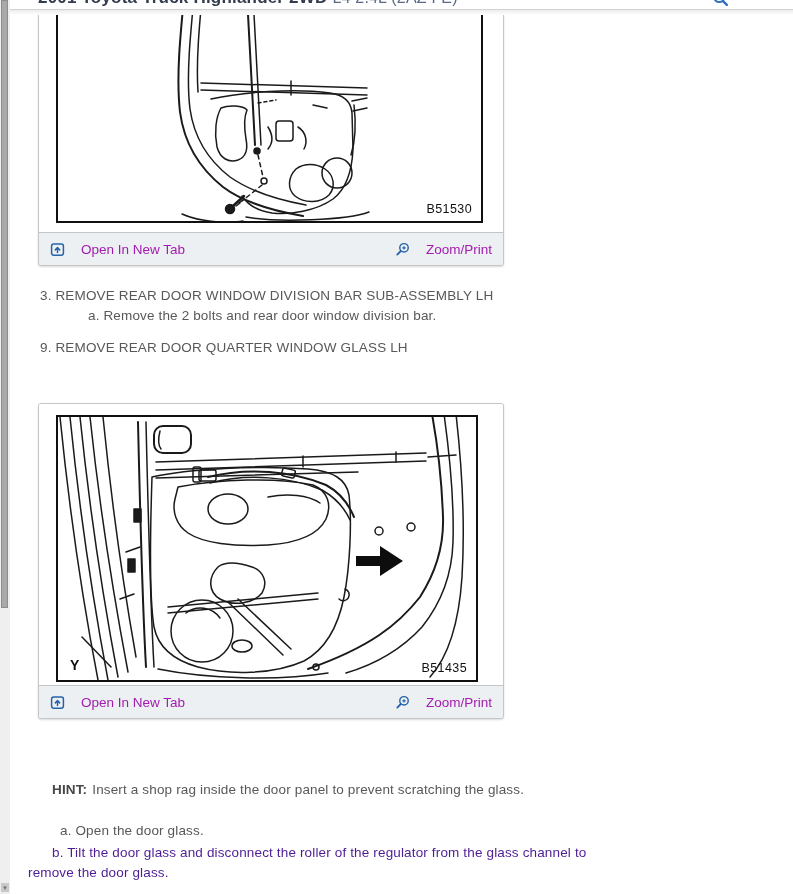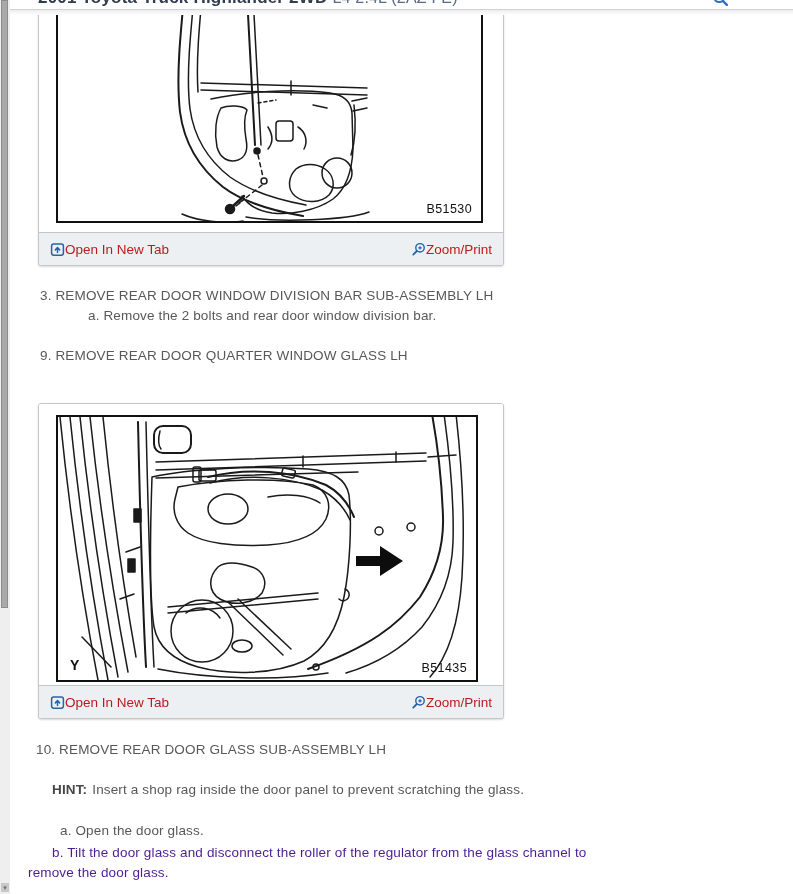--- a/index.html
+++ b/index.html
@@ -26,21 +26,21 @@
   .first .fig-body{height:252px;}
   .second .fig-body{height:284px;}
   .art-frame{position:absolute;border:2px solid #101010;background:#fff;overflow:hidden;box-sizing:border-box;}
   .first .art-frame{left:17px;top:-6px;width:427px;height:248px;}
   .second .art-frame{left:17px;top:11px;width:422px;height:267px;}
   .fig-code{position:absolute;right:9px;bottom:5px;font-size:12.5px;color:#101010;letter-spacing:.4px;}
   .fig-corner{position:absolute;left:12px;bottom:7px;font-size:14px;font-weight:bold;color:#101010;}
   .art-frame svg{position:absolute;left:0;top:0;}
 
   .fig-toolbar{position:absolute;left:0;right:0;bottom:0;height:33px;background:#edf0f3;border-top:1px solid #c2c5c9;border-radius:0 0 3px 3px;display:flex;align-items:center;justify-content:space-between;padding:0 11px;box-sizing:border-box;}
-  .tool-link{display:flex;align-items:center;gap:0;color:#b91c1c;font-size:13.5px;text-decoration:none;cursor:pointer;}
+  .tool-link{display:flex;align-items:center;gap:16px;color:#a21caf;font-size:13.5px;text-decoration:none;cursor:pointer;}
   .tool-link svg{flex:0 0 auto;}
 
   
   .step-line{position:absolute;font-size:13.5px;color:#585858;letter-spacing:.15px;white-space:nowrap;}
   .step-wrap{position:absolute;font-size:13.5px;color:#4c1d95;letter-spacing:.15px;line-height:20px;white-space:normal;}
   .hint-label{font-weight:bold;color:#474747;margin-right:5px;}
 </style>
 </head>
 <body>
 
@@ -108,21 +108,21 @@
           <path d="M9.6 4.4 v3.6 M7.8 6.2 h3.6" stroke="#2563a8" stroke-width="1.3"></path>
           <path d="M6.2 9.6 L2.4 13.4" stroke="#2563a8" stroke-width="1.9" stroke-linecap="round"></path>
         </svg>
         <span>Zoom/Print</span>
       </a>
     </div>
   </div>
 
   <div class="step-line" style="left:40px;top:288px;">3. REMOVE REAR DOOR WINDOW DIVISION BAR SUB-ASSEMBLY LH</div>
   <div class="step-line" style="left:52px;top:308px;margin-left:36px;">a. Remove the 2 bolts and rear door window division bar.</div>
-  <div class="step-line" style="left:40px;top:348px;">9. REMOVE REAR DOOR QUARTER WINDOW GLASS LH</div>
+  <div class="step-line" style="left:40px;top:340px;">9. REMOVE REAR DOOR QUARTER WINDOW GLASS LH</div>
 
   <div class="fig-card second">
     <div class="fig-body">
       <div class="art-frame">
         <svg width="418" height="263" viewBox="0 0 418 263">
           <g fill="none" stroke="#1a1a1a" stroke-width="1.5" stroke-linecap="round" stroke-linejoin="round">
 
             <path d="M2,0 C10,80 22,170 40,263"></path>
             <path d="M12,0 C20,80 32,168 50,263"></path>
             <path d="M22,0 C30,78 42,165 60,260"></path>
@@ -194,21 +194,20 @@
         <svg width="15" height="15" viewBox="0 0 16 16">
           <circle cx="9.6" cy="6.2" r="4.5" fill="none" stroke="#2563a8" stroke-width="1.5"></circle>
           <path d="M9.6 4.4 v3.6 M7.8 6.2 h3.6" stroke="#2563a8" stroke-width="1.3"></path>
           <path d="M6.2 9.6 L2.4 13.4" stroke="#2563a8" stroke-width="1.9" stroke-linecap="round"></path>
         </svg>
         <span>Zoom/Print</span>
       </a>
     </div>
   </div>
 
-  <div class="step-line" style="left:36px;top:742px;">10. REMOVE REAR DOOR GLASS SUB-ASSEMBLY LH</div>
   <div class="step-line" style="left:52px;top:782px;">
     <span class="hint-label">HINT:</span><span>Insert a shop rag inside the door panel to prevent scratching the glass.</span>
   </div>
   <div class="step-line" style="left:60px;top:823px;">a. Open the door glass.</div>
   <div class="step-wrap" style="left:28px;top:843px;width:585px;text-indent:24px;">b. Tilt the door glass and disconnect the roller of the regulator from the glass channel to remove the door glass.</div>
 
   <div class="header-shade"></div>
   <div class="app-header">
     <div class="app-title">
       <span>2001 Toyota Truck Highlander 2WD</span>

